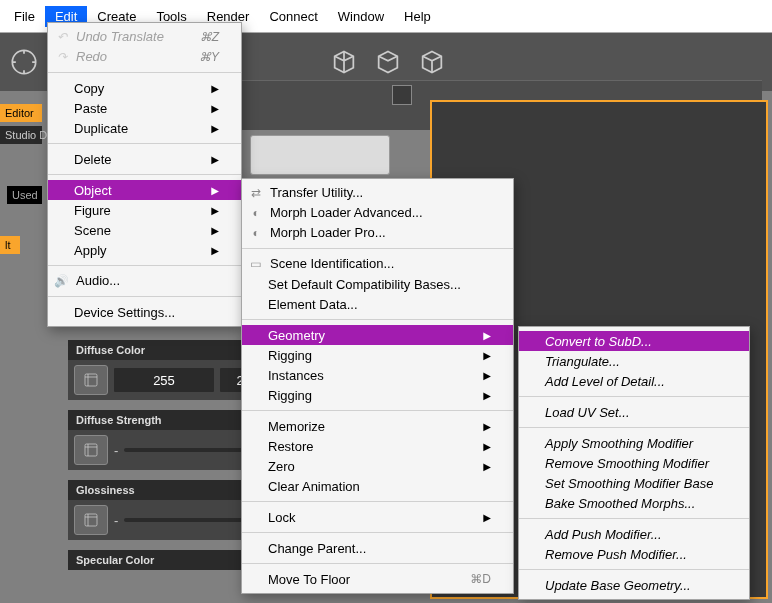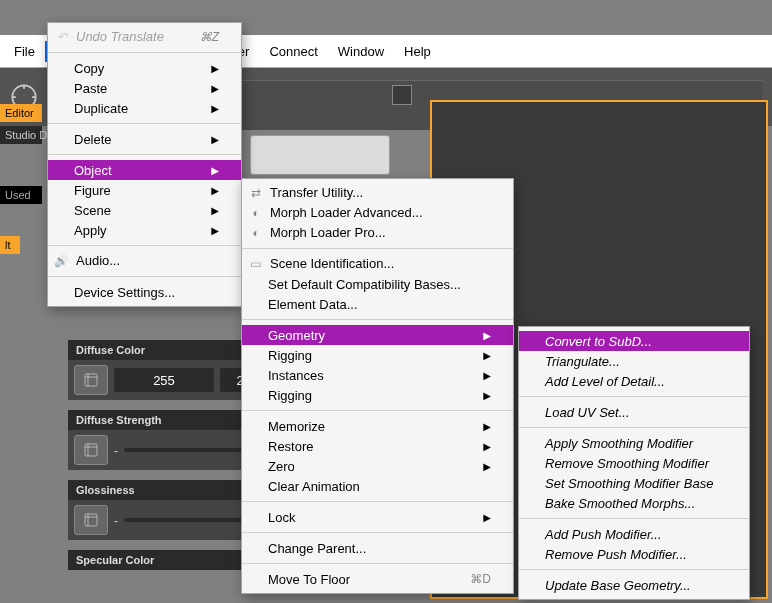--- a/index.html
+++ b/index.html
@@ -1,29 +1,29 @@
 <!DOCTYPE html>
 <html><head>
 <meta charset="utf-8">
 <style>
 * { margin: 0; padding: 0; box-sizing: border-box; font-family: -apple-system, "Helvetica Neue", Arial, sans-serif; font-size: 13px; }
 body { background: #808080; width: 772px; height: 603px; overflow: hidden; position: relative; }
 
-.menubar { background: #fff; height: 22px; display: flex; align-items: center; padding: 16px 4px; border-bottom: 1px solid #aaa; margin-top: 35px; }
+.menubar { background: #fff; height: 22px; display: flex; align-items: center; padding: 16px 4px; border-bottom: 1px solid #aaa; }
 .menubar-item { padding: 3px 10px; cursor: default; }
 .menubar-item.active { background: #0a67ff; color: #fff; }
 
 .toolbar-band { background: #535353; height: 58px; display:flex; align-items:center; padding:0 10px; gap:16px; }
 .tb-icon { width:28px; height:28px; color:#ccc; display:flex; align-items:center; justify-content:center; }
 
 .left-strip { position:absolute; left:0; top:80px; width:42px; }
 .tag { font-size:11px; padding:3px 5px; display:block; white-space:nowrap; }
 .tag.orange { background:#f9a52c; color:#000; }
 .tag.dark { background:#2a2a2a; color:#ccc; }
-.tag.black { background:#000; color:#aaa; }
+.tag.black { background:#000; color:#aaa;margin-left:7px; }
 
 .panel-band { position:absolute; left:230px; top:80px; right:10px; height:50px; background:#4c4c4c; border-top:1px solid #666; }
 .panel-band .icn { position:absolute; right:350px; top:4px; width:20px; height:20px; border:1px solid #888; background:#3a3a3a; }
 .inner-box { position:absolute; left:250px; top:135px; width:140px; height:40px; background:#dcdcdc; border:1px solid #999; border-radius:3px; }
 
 .viewport-frame { position:absolute; left:430px; top:100px; right:4px; bottom:4px; background:#3a3a3a; border:2px solid #f9a52c; }
 
 
 .props { position:absolute; left:68px; top:340px; width:320px; }
 .prow { margin-bottom:10px; }
@@ -148,20 +148,24 @@
   <div class="prow">
     <div class="lbl">Specular Color</div>
   </div>
 </div>
 
 <div class="menu" id="menu-edit">
   <div class="mi disabled">
       <span><span class="ico">↶</span><span>Undo Translate</span></span>
       <span class="sc">⌘Z</span>
     </div>
+  <div class="mi disabled">
+      <span><span class="ico">↷</span><span>Redo</span></span>
+      <span class="sc">⌘Y</span>
+    </div>
   <div class="msep"></div>
   <div class="mi">
       <span>Copy</span>
       <span class="arrow">▶</span>
     </div>
   <div class="mi">
       <span>Paste</span>
       <span class="arrow">▶</span>
     </div>
   <div class="mi">

